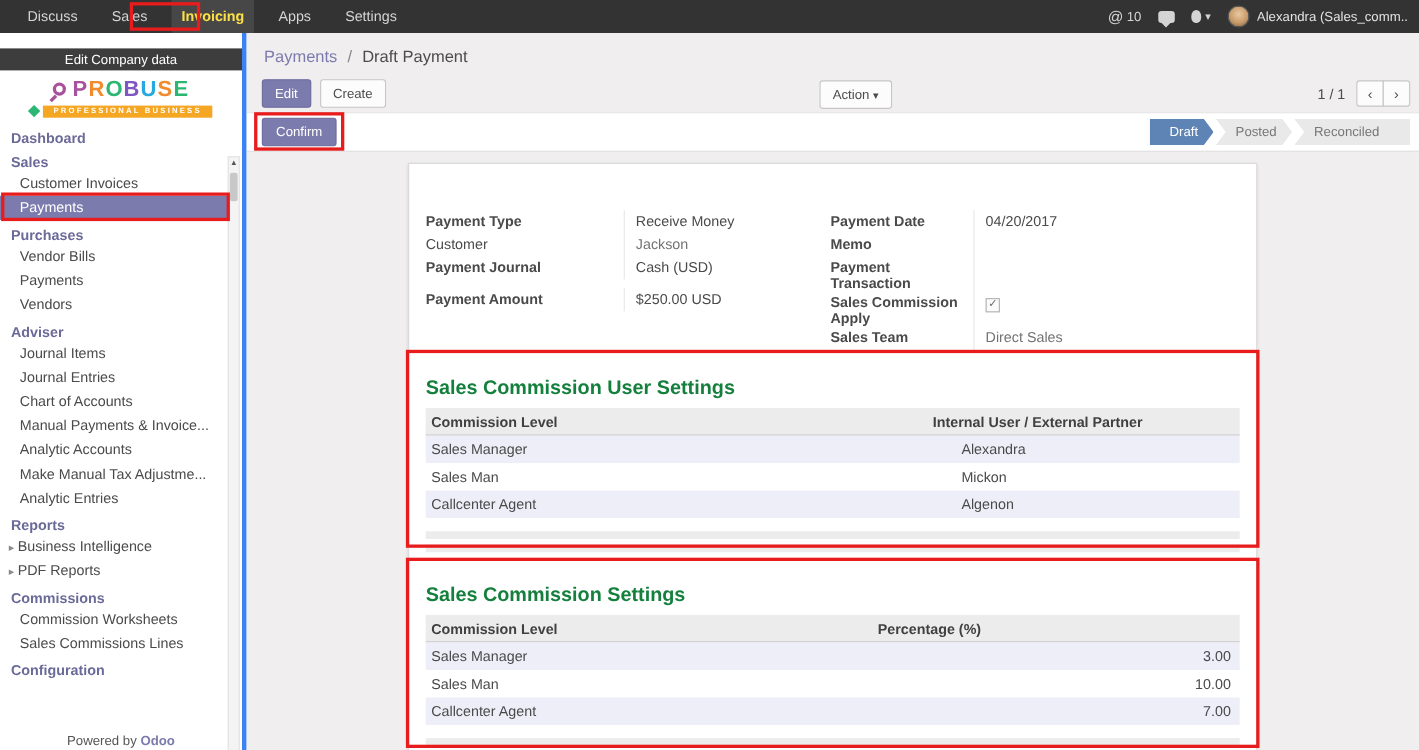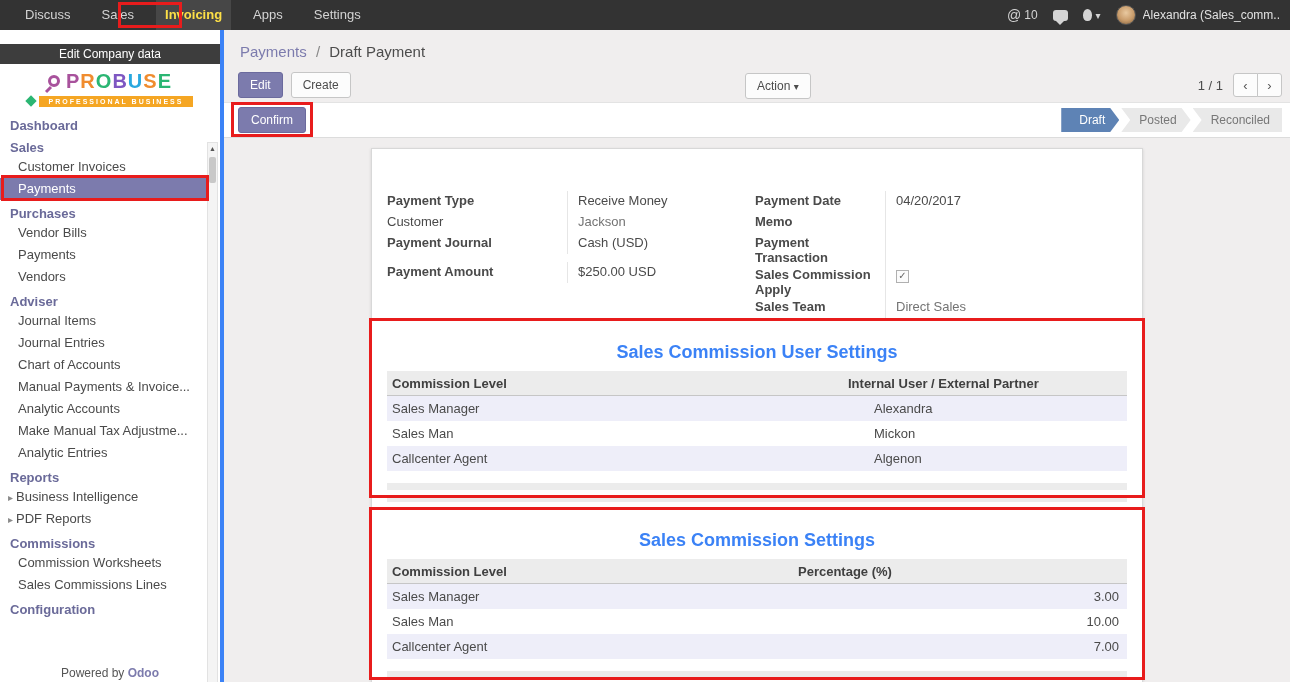--- a/index.html
+++ b/index.html
@@ -64,21 +64,21 @@
   .pbtn { width:25px; height:24px; background:#fcfcfc; border:1px solid #c6c6c6; color:#555; font-size:13px; cursor:pointer; }
   .pbtn:first-child { border-radius:3px 0 0 3px; }
   .pbtn:last-child { border-radius:0 3px 3px 0; margin-left:-1px; }
 
   .form-header { height:36px; background:#ffffff; border-top:1px solid #e3e3e3; border-bottom:1px solid #dcdcdc; display:flex; align-items:center; padding:0 8px 0 14px; }
   .confirm { padding:5px 12px; }
   .statusbar { margin-left:auto; display:flex; gap:2px; }
   .status-step { font-size:12px; color:#777; background:#e9e9e9; padding:5px 14px 5px 18px; cursor:pointer; white-space:nowrap;
                  clip-path:polygon(0 0, calc(100% - 9px) 0, 100% 50%, calc(100% - 9px) 100%, 0 100%, 9px 50%); }
   .statusbar div.status-step:nth-of-type(1) { clip-path:polygon(0 0, calc(100% - 9px) 0, 100% 50%, calc(100% - 9px) 100%, 0 100%); }
-  .statusbar div.status-step:last-of-type { clip-path:polygon(0 0, 100% 0, 100% 100%, 0 100%, 9px 50%); padding-right:12px; }
+  .statusbar div.status-step:last-of-type { clip-path:polygon(0 0, 100% 0, 100% 100%, 0 100%, 9px 50%); padding-right:28px; }
   .status-step.active { background:#5e83b5; color:#ffffff; }
 
   .sheet-wrap { padding-top:10px; }
   .sheet { width:772px; margin:0 auto; background:#ffffff; border:1px solid #d8d8d8; box-shadow:0 1px 3px rgba(0,0,0,0.12); padding:15px 15px 40px 15px; min-height:540px; }
 
   
   .form-grid { display:flex; margin-top:27px; }
   .fcol.left { width:368px; }
   .fcol.right { flex:1; }
   .frow { display:flex; min-height:21px; font-size:13px; }
@@ -87,21 +87,21 @@
   .fcol.right .flabel { width:130px; }
   .flabel { color:#4a4a4a; padding-top:2px; }
   .flabel.bold { font-weight:bold; }
   .fvalue { flex:1; border-left:1px solid #e6e6e6; padding:2px 4px 0 10px; color:#4a4a4a; }
   .fvalue.link, .fvalue.link .val-text { color:#737373; cursor:pointer; }
   .fvalue .checkbox { display:none; }
   .fvalue.has-check .checkbox { display:inline-flex; width:13px; height:13px; border:1px solid #b0b0b0; background:#fbfbfb; align-items:center; justify-content:center; margin-top:1px; cursor:pointer; }
   .fvalue .check { font-size:10px; color:#666; line-height:10px; }
 
   
-  .section-title { font-size:18px; font-weight:bold; color:#3b82f6;text-align:center; }
+  .section-title { font-size:18px; font-weight:bold; color:#15803d; }
   .sec1 { margin-top:24px; }
   .sec2 { margin-top:28px; }
   .tbl { margin-top:8px; }
   .tbl-head { display:flex; height:25px; align-items:center; background:#ececec; border-bottom:1px solid #c6c6c6; font-size:13px; font-weight:bold; color:#404040; }
   .tbl-row { display:flex; height:25px; align-items:center; font-size:13px; color:#4a4a4a; cursor:pointer; }
   .tbl-body div.tbl-row:nth-of-type(odd) { background:#eeeef9; }
   .t1 .c1 { width:455px; padding-left:5px; }
   .t1 .tbl-head .c2 { flex:1; padding-left:6px; }
   .t1 .tbl-body .c2 { flex:1; padding-left:32px; }
   .t2 .c1 { width:405px; padding-left:5px; }

